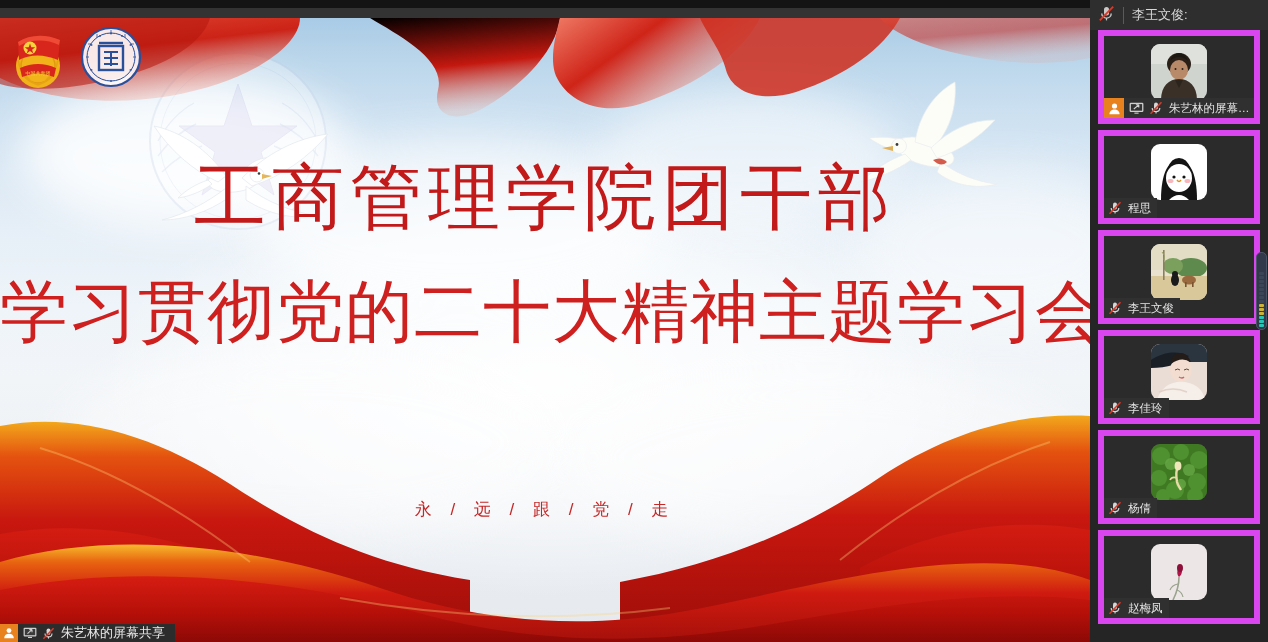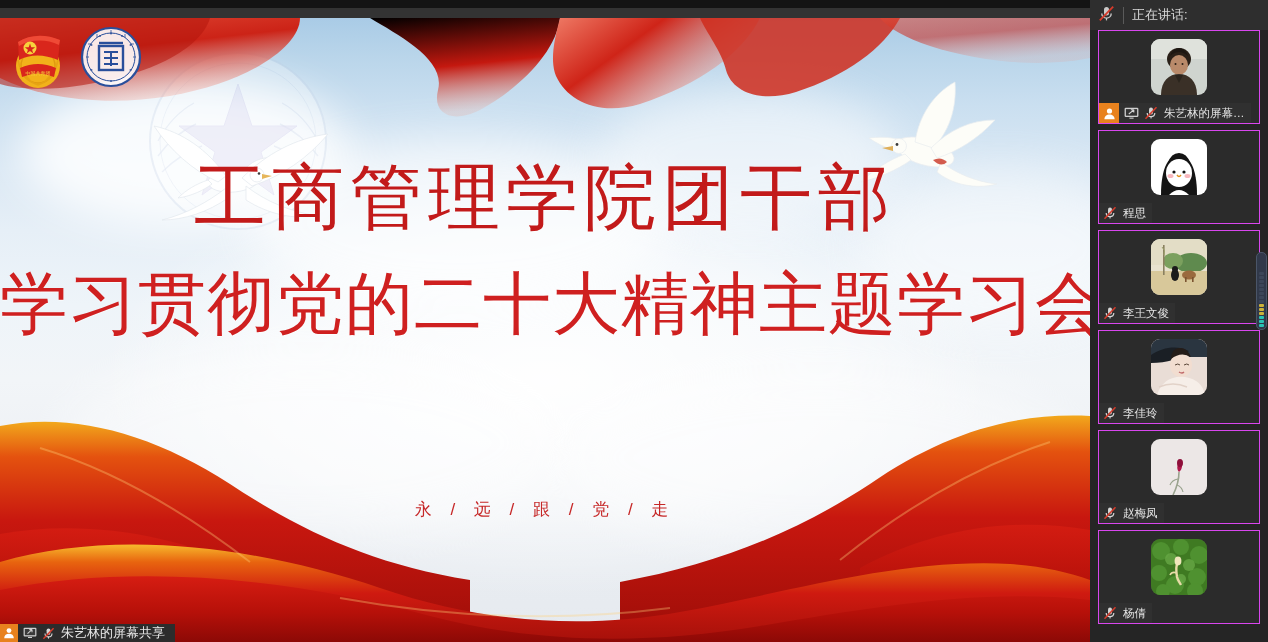--- a/index.html
+++ b/index.html
@@ -66,21 +66,21 @@
   .title1 {
     font-family: "Liberation Serif", "DejaVu Serif", serif;
     font-size: 72px; line-height: 88px; letter-spacing: 6px;
     color: #c21a1a; font-weight: 400; white-space: nowrap;
     text-shadow: 0 1px 0 rgba(255,255,255,.6);
   }
   .title2 {
     font-family: "Liberation Serif", "DejaVu Serif", serif;
     font-size: 68px; line-height: 84px; letter-spacing: 1px;
     color: #cf2020; font-weight: 400; white-space: nowrap;
-    margin-top: 20px;
+    margin-top: 28px;
     text-shadow: 0 1px 0 rgba(255,255,255,.6);
   }
   .slogans {
     position: absolute; left: 0; top: 480px; width: 1090px;
     display: flex; justify-content: center; gap: 84px;
     color: #c62828; font-size: 17px; letter-spacing: 7px;
     font-family: "Liberation Sans", "DejaVu Sans", sans-serif;
   }
   .slogan { white-space: nowrap; }
 
@@ -109,21 +109,21 @@
   .sb-header {
     height: 30px; display: flex; align-items: center; gap: 8px; padding-left: 8px;
     background: #2e2e2e;
   }
   .sb-header .divider { width: 1px; height: 17px; background: #5a5a5a; }
   .sb-header .label { color: #d8d8d8; font-size: 13px; white-space: nowrap; }
 
   .sb-list { position: relative; }
   .pcard {
     position: relative; margin: 0 8px 6px 8px; height: 94px;
-    background: #2b2b2b; border: 1px solid #d946ef;
+    background: #2b2b2b; border: 6px solid #d946ef;
   }
   .pcard.first { margin-top: 0; }
   .pthumb {
     position: absolute; left: 50%; top: 8px; transform: translateX(-50%);
     width: 56px; height: 56px; border-radius: 9px; overflow: hidden;
     background: #444;
   }
   .pbadges {
     position: absolute; left: 0; bottom: 0; height: 20px;
     display: flex; align-items: center; background: #303030;
@@ -363,21 +363,21 @@
     <div class="sb-header">
       <span>
         <svg width="17" height="17" viewBox="0 0 17 17">
           <rect x="6" y="2" width="5" height="8.4" rx="2.5" fill="#c9c9c9"></rect>
           <path d="M3.8 8.4 C3.8 11.2 6 13.1 8.5 13.1 C11 13.1 13.2 11.2 13.2 8.4" stroke="#c9c9c9" stroke-width="1.4" fill="none"></path>
           <rect x="7.9" y="13" width="1.2" height="2.4" fill="#c9c9c9"></rect>
           <path d="M1.8 15.4 L15.2 1.6" stroke="#d63b2b" stroke-width="1.8"></path>
         </svg>
       </span>
       <span class="divider"></span>
-      <span class="label">正在讲话:</span>
+      <span class="label">李王文俊:</span>
     </div>
 
     <div class="sb-list">
 
       <div class="pcard first">
         <div class="pthumb">
           <svg width="56" height="56" viewBox="0 0 56 56">
             <rect width="56" height="56" fill="#cfd4cf"></rect>
             <rect x="0" y="0" width="56" height="20" fill="#dfe2dc"></rect>
             <ellipse cx="28" cy="20" rx="12" ry="11" fill="#2a2018"></ellipse>
@@ -492,44 +492,20 @@
         <div class="pbadges">
           <div class="ic" style="margin-left:4px">
             <svg width="14" height="14" viewBox="0 0 14 14">
               <rect x="5" y="1.6" width="4" height="6.8" rx="2" fill="#d5d5d5"></rect>
               <path d="M3.2 7 C3.2 9.2 4.9 10.6 7 10.6 C9.1 10.6 10.8 9.2 10.8 7" stroke="#d5d5d5" stroke-width="1.2" fill="none"></path>
               <rect x="6.5" y="10.5" width="1.1" height="2" fill="#d5d5d5"></rect>
               <path d="M1.5 12.7 L12.5 1.3" stroke="#d63b2b" stroke-width="1.6"></path>
             </svg>
           </div>
           <div class="nm">李佳玲</div>
-        </div>
-      </div>
-
-      <div class="pcard">
-        <div class="pthumb">
-          <svg width="56" height="56" viewBox="0 0 56 56">
-            <rect width="56" height="56" fill="#ece7e6"></rect>
-            <path d="M30 22 C32 26 31 31 28 33 C25 30 26 24 30 22 Z" fill="#b0164a"></path>
-            <path d="M28 33 C28 40 26 48 22 56" stroke="#9aa38e" stroke-width="1.6" fill="none"></path>
-            <path d="M27 40 q-6 1 -8 6" stroke="#9aa38e" stroke-width="1.2" fill="none"></path>
-            <path d="M26 46 q5 2 6 7" stroke="#9aa38e" stroke-width="1.2" fill="none"></path>
-            <ellipse cx="29" cy="24" rx="3" ry="4" fill="#8e0f3a"></ellipse>
-          </svg>
-        </div>
-        <div class="pbadges">
-          <div class="ic" style="margin-left:4px">
-            <svg width="14" height="14" viewBox="0 0 14 14">
-              <rect x="5" y="1.6" width="4" height="6.8" rx="2" fill="#d5d5d5"></rect>
-              <path d="M3.2 7 C3.2 9.2 4.9 10.6 7 10.6 C9.1 10.6 10.8 9.2 10.8 7" stroke="#d5d5d5" stroke-width="1.2" fill="none"></path>
-              <rect x="6.5" y="10.5" width="1.1" height="2" fill="#d5d5d5"></rect>
-              <path d="M1.5 12.7 L12.5 1.3" stroke="#d63b2b" stroke-width="1.6"></path>
-            </svg>
-          </div>
-          <div class="nm">赵梅凤</div>
         </div>
       </div>
 
       <div class="pcard">
         <div class="pthumb">
           <svg width="56" height="56" viewBox="0 0 56 56">
             <rect width="56" height="56" fill="#3f7a22"></rect>
             <g fill="#4f9130">
               <circle cx="10" cy="12" r="9"></circle>
                 <circle cx="30" cy="8" r="8"></circle>
@@ -556,20 +532,44 @@
               <rect x="5" y="1.6" width="4" height="6.8" rx="2" fill="#d5d5d5"></rect>
               <path d="M3.2 7 C3.2 9.2 4.9 10.6 7 10.6 C9.1 10.6 10.8 9.2 10.8 7" stroke="#d5d5d5" stroke-width="1.2" fill="none"></path>
               <rect x="6.5" y="10.5" width="1.1" height="2" fill="#d5d5d5"></rect>
               <path d="M1.5 12.7 L12.5 1.3" stroke="#d63b2b" stroke-width="1.6"></path>
             </svg>
           </div>
           <div class="nm">杨倩</div>
         </div>
       </div>
 
+      <div class="pcard">
+        <div class="pthumb">
+          <svg width="56" height="56" viewBox="0 0 56 56">
+            <rect width="56" height="56" fill="#ece7e6"></rect>
+            <path d="M30 22 C32 26 31 31 28 33 C25 30 26 24 30 22 Z" fill="#b0164a"></path>
+            <path d="M28 33 C28 40 26 48 22 56" stroke="#9aa38e" stroke-width="1.6" fill="none"></path>
+            <path d="M27 40 q-6 1 -8 6" stroke="#9aa38e" stroke-width="1.2" fill="none"></path>
+            <path d="M26 46 q5 2 6 7" stroke="#9aa38e" stroke-width="1.2" fill="none"></path>
+            <ellipse cx="29" cy="24" rx="3" ry="4" fill="#8e0f3a"></ellipse>
+          </svg>
+        </div>
+        <div class="pbadges">
+          <div class="ic" style="margin-left:4px">
+            <svg width="14" height="14" viewBox="0 0 14 14">
+              <rect x="5" y="1.6" width="4" height="6.8" rx="2" fill="#d5d5d5"></rect>
+              <path d="M3.2 7 C3.2 9.2 4.9 10.6 7 10.6 C9.1 10.6 10.8 9.2 10.8 7" stroke="#d5d5d5" stroke-width="1.2" fill="none"></path>
+              <rect x="6.5" y="10.5" width="1.1" height="2" fill="#d5d5d5"></rect>
+              <path d="M1.5 12.7 L12.5 1.3" stroke="#d63b2b" stroke-width="1.6"></path>
+            </svg>
+          </div>
+          <div class="nm">赵梅凤</div>
+        </div>
+      </div>
+
     </div>
 
     <div class="vol-meter">
         <div class="vol-seg on-g"></div>
         <div class="vol-seg on-g"></div>
         <div class="vol-seg on-g"></div>
         <div class="vol-seg on-y"></div>
         <div class="vol-seg on-y"></div>
         <div class="vol-seg on-y"></div>
         <div class="vol-seg"></div>

